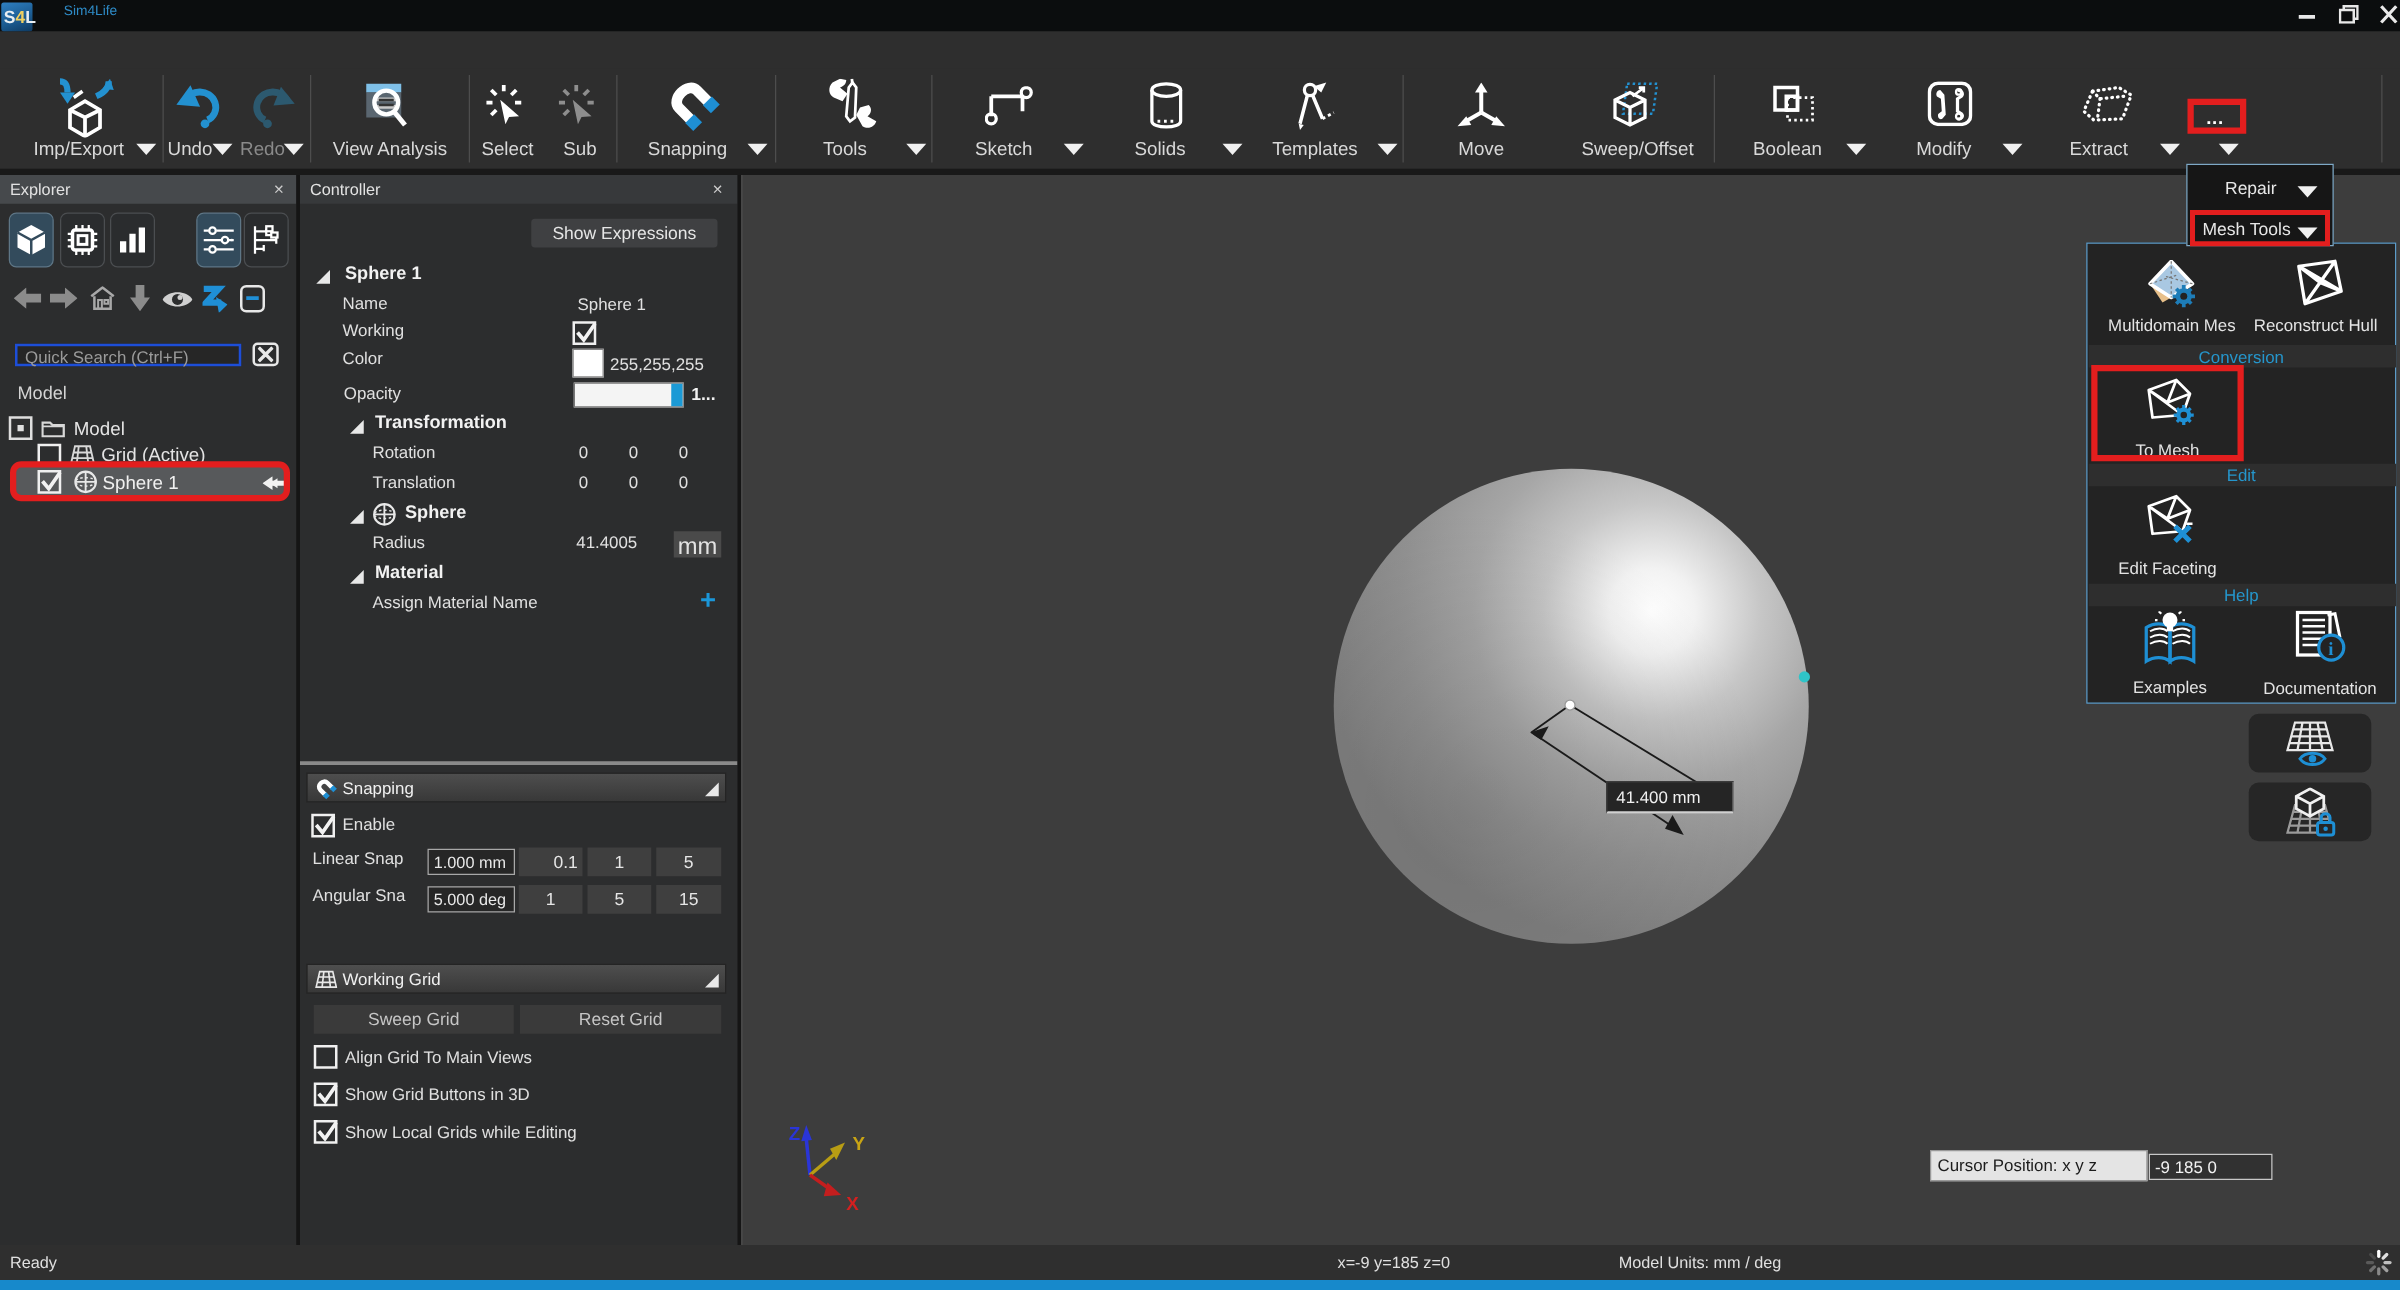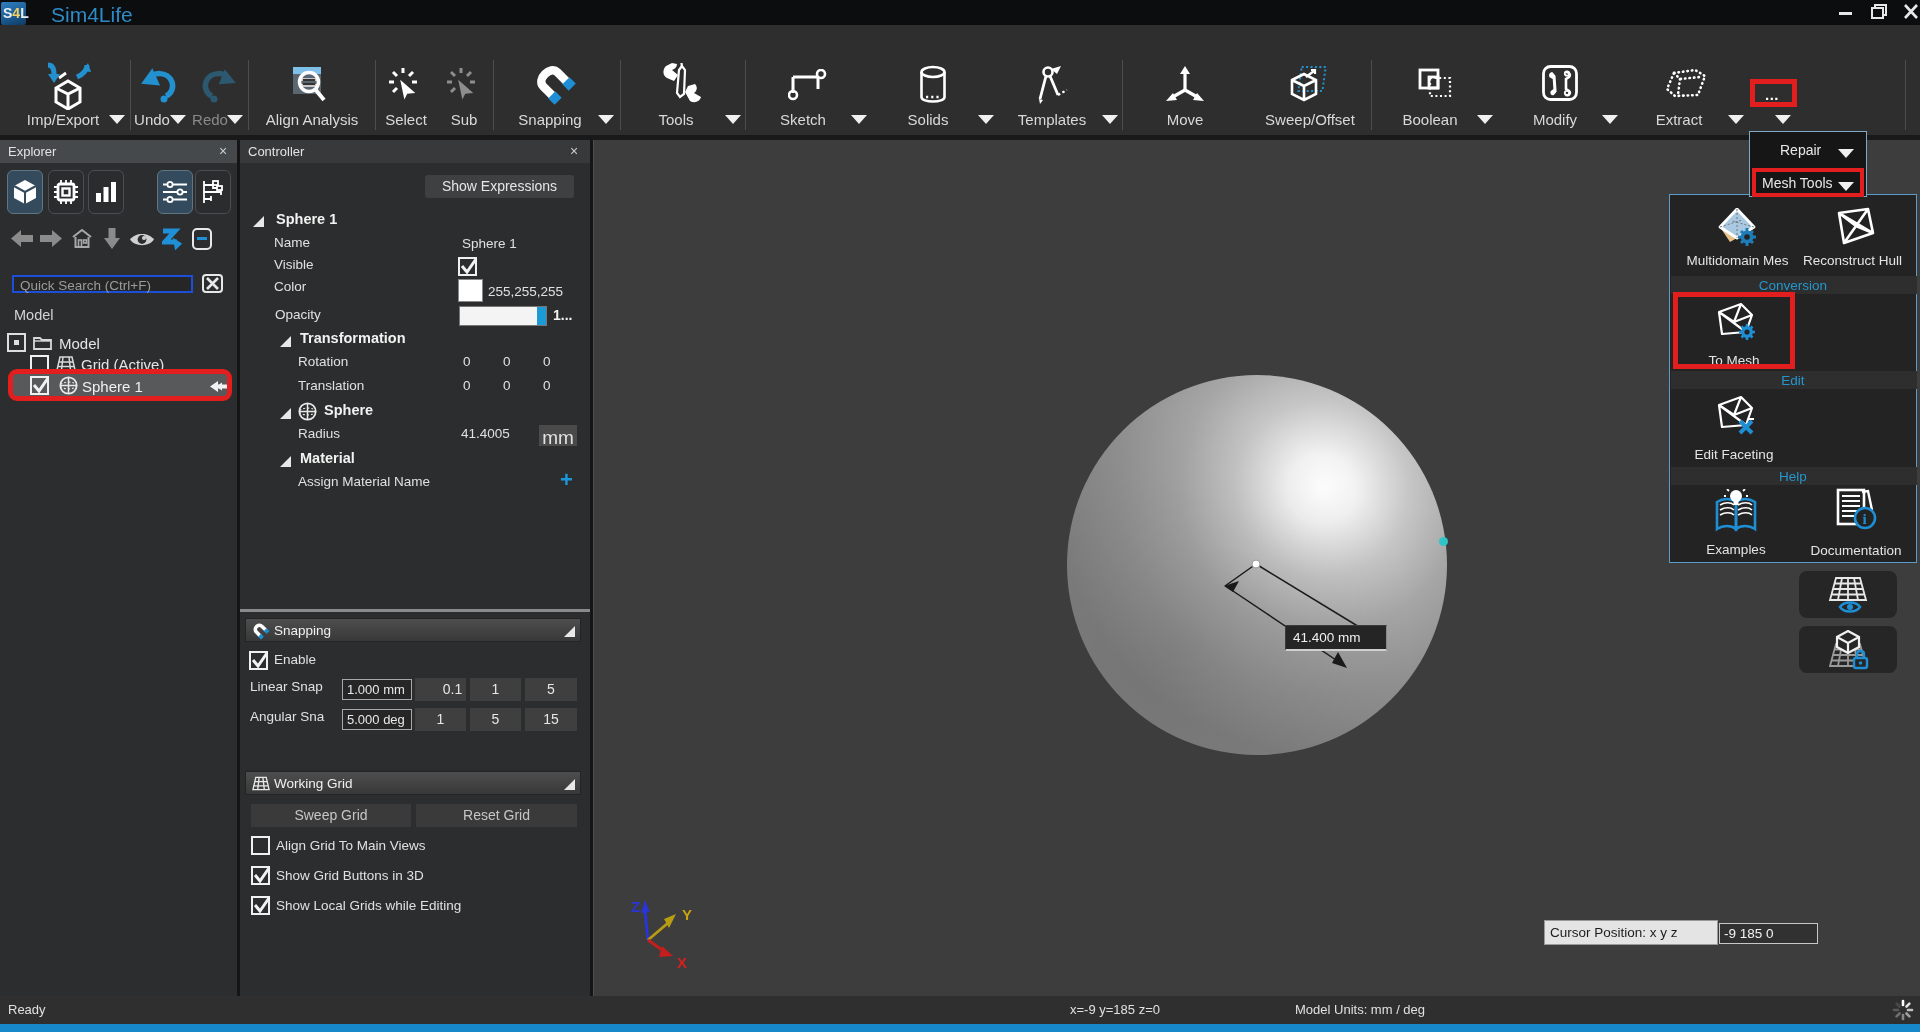--- a/index.html
+++ b/index.html
@@ -37,21 +37,21 @@
 .lbl { color:#e0e0e0; font-size:13.5px; white-space:nowrap; }
 .tri { position:absolute; width:0; height:0; border-left:11px solid transparent; border-bottom:11px solid #e8e8e8; }
 .inp { background:#262626; border:1px solid #a8a8a8; color:#e8e8e8; font-size:13px; }
 </style>
 </head>
 <body>
 <div id="root">
   <div class="abs" id="titlebar">
     <div class="abs" style="left:1px;top:2px;width:25px;height:23px;background:linear-gradient(160deg,#2f7fc0 0%,#1c5d94 55%,#0e3a61 100%);border-radius:2px;"></div>
     <div class="abs" style="left:3px;top:5px;color:#e8eef2;font-size:14px;font-weight:bold;letter-spacing:0;">S<span style="color:#f0d060">4</span>L</div>
-    <div class="abs" style="left:51px;top:3px;color:#2e8bc7;font-size:21px;">Sim4Life</div>
+    <div class="abs" style="left:51px;top:3px;color:#2e8bc7;font-size:11px;">Sim4Life</div>
     <div class="abs" style="left:1839px;top:12px;width:13px;height:3px;background:#e8e8e8;"></div>
     <svg class="abs" style="left:1871px;top:4px" width="16" height="15" viewBox="0 0 16 15">
       <rect x="4" y="1" width="11" height="10" fill="none" stroke="#e8e8e8" stroke-width="2"></rect>
       <rect x="1" y="4" width="11" height="10" fill="#0b0d0e" stroke="#e8e8e8" stroke-width="2"></rect>
     </svg>
     <svg class="abs" style="left:1903px;top:4px" width="16" height="15" viewBox="0 0 16 15">
       <path d="M2 1 L14 14 M14 1 L2 14" stroke="#e8e8e8" stroke-width="2.6"></path>
     </svg>
   </div>
   <div class="abs" id="toolbar">
@@ -198,21 +198,21 @@
       </g>
     </svg>
     <div class="abs" style="left:1765px;top:31px;color:#fff;font-size:15px;font-weight:bold;letter-spacing:0.5px;">...</div>
 
     <div class="tlabel" style="left:63px">Imp/Export</div>
       <div class="tarrow" style="left:117px"></div>
     <div class="tlabel" style="left:152px">Undo</div>
       <div class="tarrow" style="left:178px"></div>
     <div class="tlabel dim" style="left:210px">Redo</div>
       <div class="tarrow" style="left:235px"></div>
-    <div class="tlabel" style="left:312px">Align Analysis</div>
+    <div class="tlabel" style="left:312px">View Analysis</div>
     <div class="tlabel" style="left:406px">Select</div>
     <div class="tlabel" style="left:464px">Sub</div>
     <div class="tlabel" style="left:550px">Snapping</div>
       <div class="tarrow" style="left:606px"></div>
     <div class="tlabel" style="left:676px">Tools</div>
       <div class="tarrow" style="left:733px"></div>
     <div class="tlabel" style="left:803px">Sketch</div>
       <div class="tarrow" style="left:859px"></div>
     <div class="tlabel" style="left:928px">Solids</div>
       <div class="tarrow" style="left:986px"></div>
@@ -350,21 +350,21 @@
   <div class="abs" id="controller">
       <div class="abs" id="ctrl-head">
         <span style="position:absolute;left:8px;top:4px;">Controller</span>
         <span style="position:absolute;left:330px;top:3px;color:#cccccc;font-size:14px;">×</span>
       </div>
     <div class="btn" style="left:185px;top:35px;width:149px;height:23px;border-radius:3px;background:#3f4042;"><span style="position:relative;top:3px;">Show Expressions</span></div>
     <div class="tri" style="left:13px;top:76px;"></div>
     <div class="abs" style="left:36px;top:71px;color:#f2f2f2;font-size:14.5px;font-weight:bold;">Sphere 1</div>
     <div class="abs lbl" style="left:34px;top:95px;">Name</div>
     <div class="abs lbl" style="left:222px;top:96px;">Sphere 1</div>
-    <div class="abs lbl" style="left:34px;top:117px;">Visible</div>
+    <div class="abs lbl" style="left:34px;top:117px;">Working</div>
       <div class="chk" style="left:218px;top:117px;">
         <svg width="22" height="22" viewBox="0 0 22 22">
           <path d="M4 11 L9 17 L18 4" fill="none" stroke="#f2f2f2" stroke-width="3"></path>
         </svg>
       </div>
     <div class="abs lbl" style="left:34px;top:139px;">Color</div>
     <div class="abs" style="left:218px;top:139px;width:25px;height:23px;background:#fff;border:1px solid #888;"></div>
     <div class="abs lbl" style="left:248px;top:144px;">255,255,255</div>
     <div class="abs lbl" style="left:35px;top:167px;">Opacity</div>
     <div class="abs" style="left:219px;top:166px;width:88px;height:20px;background:#f4f4f4;border:1px solid #777;"></div>

